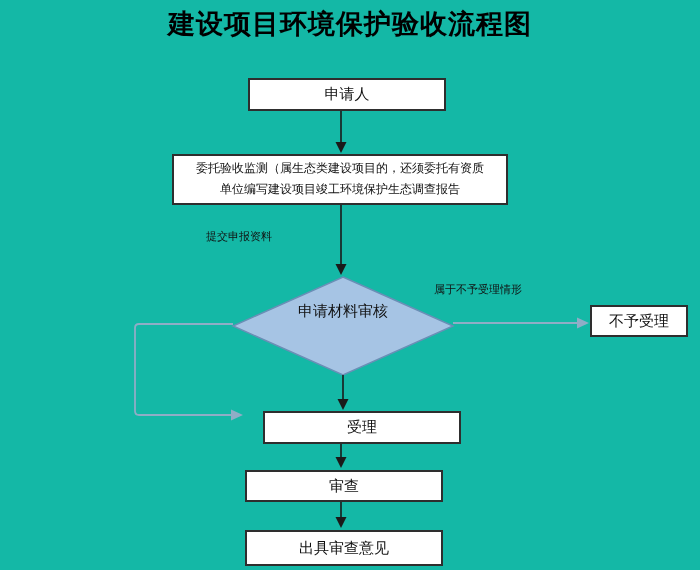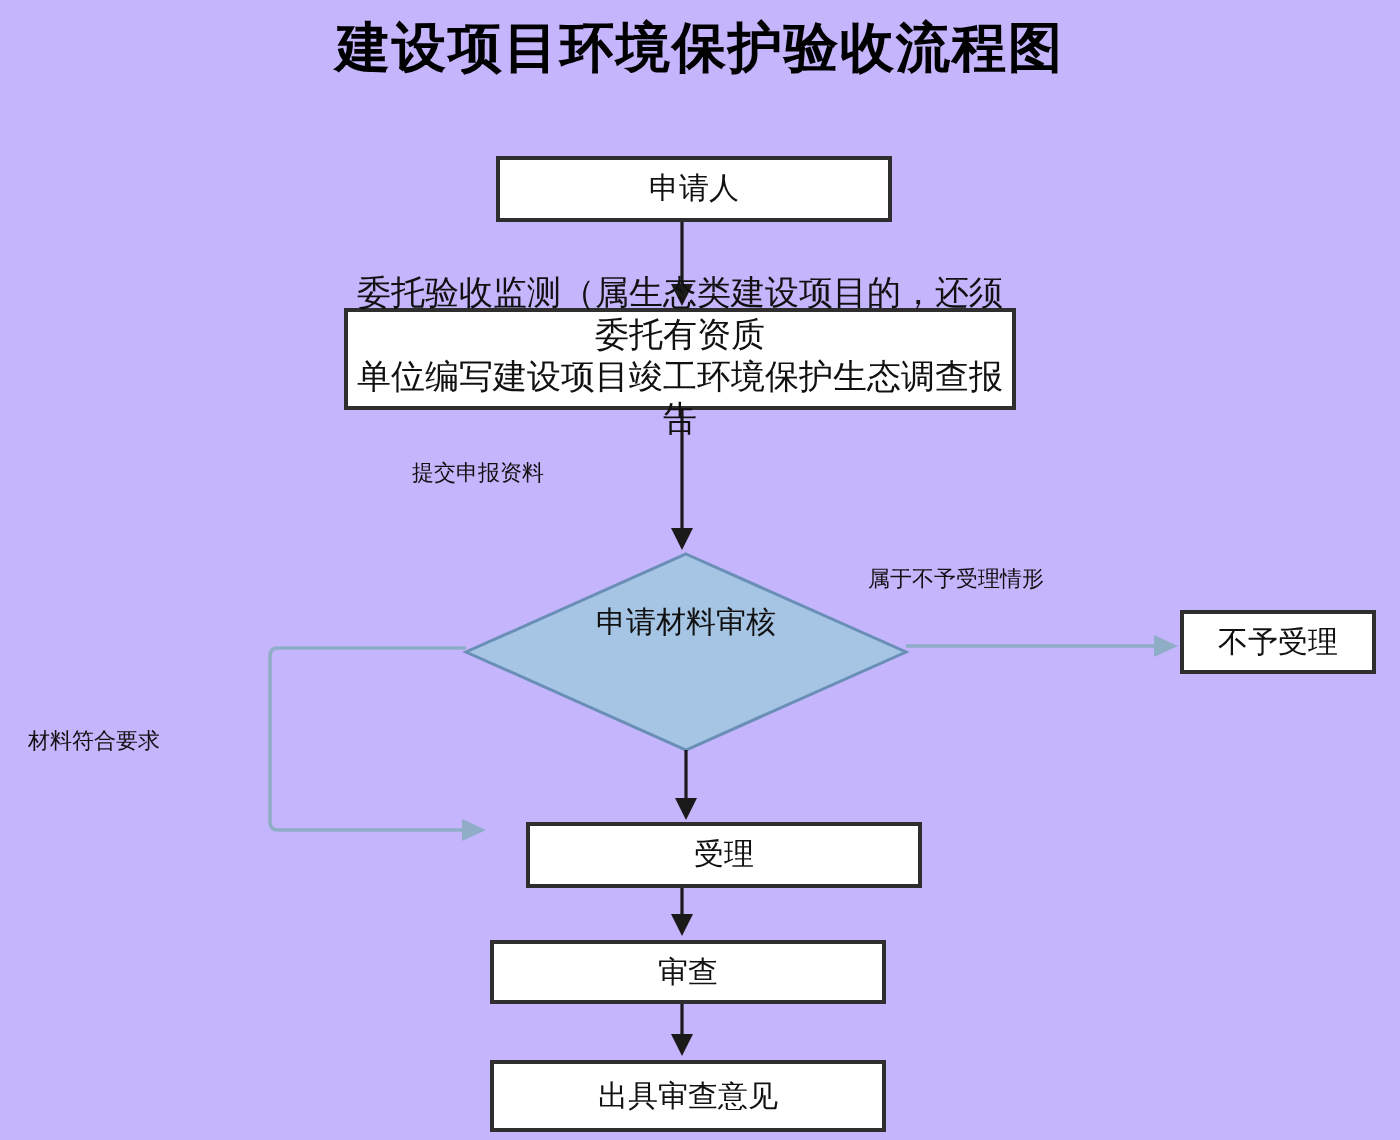--- a/index.html
+++ b/index.html
@@ -7,42 +7,42 @@
     --diamond-border:#6a8fb6;
     --blue-arrow:#8fadc6;
     --black-arrow:#1a1a1a;
     --box-border:#2e2e2e;
   }
   *{margin:0;padding:0;box-sizing:border-box;}
   html,body{background:#ffffff;}
   .canvas{
     position:relative;
     width:700px;height:570px;
-    background:#c4b5fd;
+    background:#14b8a6;
     font-family:"Liberation Sans","DejaVu Sans",sans-serif;
     color:#111;
     overflow:hidden;
   }
   .title{
     position:absolute;top:6px;left:0;width:700px;
     text-align:center;
     font-size:27px;font-weight:bold;color:#000;
     letter-spacing:1px;
   }
   .flowbox{
     position:absolute;
     background:#ffffff;
     border:2px solid var(--box-border);
     display:flex;align-items:center;justify-content:center;
     font-size:15px;color:#111;
     text-align:center;
     font-family:Liberation Mono, monospace;
   }
   .box-applicant{left:248px;top:78px;width:198px;height:33px;}
-  .box-entrust{left:172px;top:154px;width:336px;height:51px;font-size:17px;line-height:21px;}
+  .box-entrust{left:172px;top:154px;width:336px;height:51px;font-size:12px;line-height:21px;}
   .box-reject{left:590px;top:305px;width:98px;height:32px;}
   .box-accept{left:245px;top:411px;width:198px;height:33px;margin-left:18px;}
   .box-examine{left:245px;top:470px;width:198px;height:32px;}
   .box-opinion{left:245px;top:530px;width:198px;height:36px;}
   .edge-label{
     position:absolute;
     font-size:11px;color:#111;white-space:nowrap;
   }
   .lbl-submit{left:206px;top:229px;}
   .lbl-need{left:138px;top:284px;}
@@ -115,16 +115,15 @@
 
   <div class="flowbox box-examine">
     <span>审查</span>
   </div>
 
   <div class="flowbox box-opinion">
     <span>出具审查意见</span>
   </div>
 
   <div class="edge-label lbl-submit">提交申报资料</div>
-  <div class="edge-label lbl-ok">材料符合要求</div>
   <div class="edge-label lbl-notaccept">属于不予受理情形</div>
 
 </div>
 
 </body></html>

